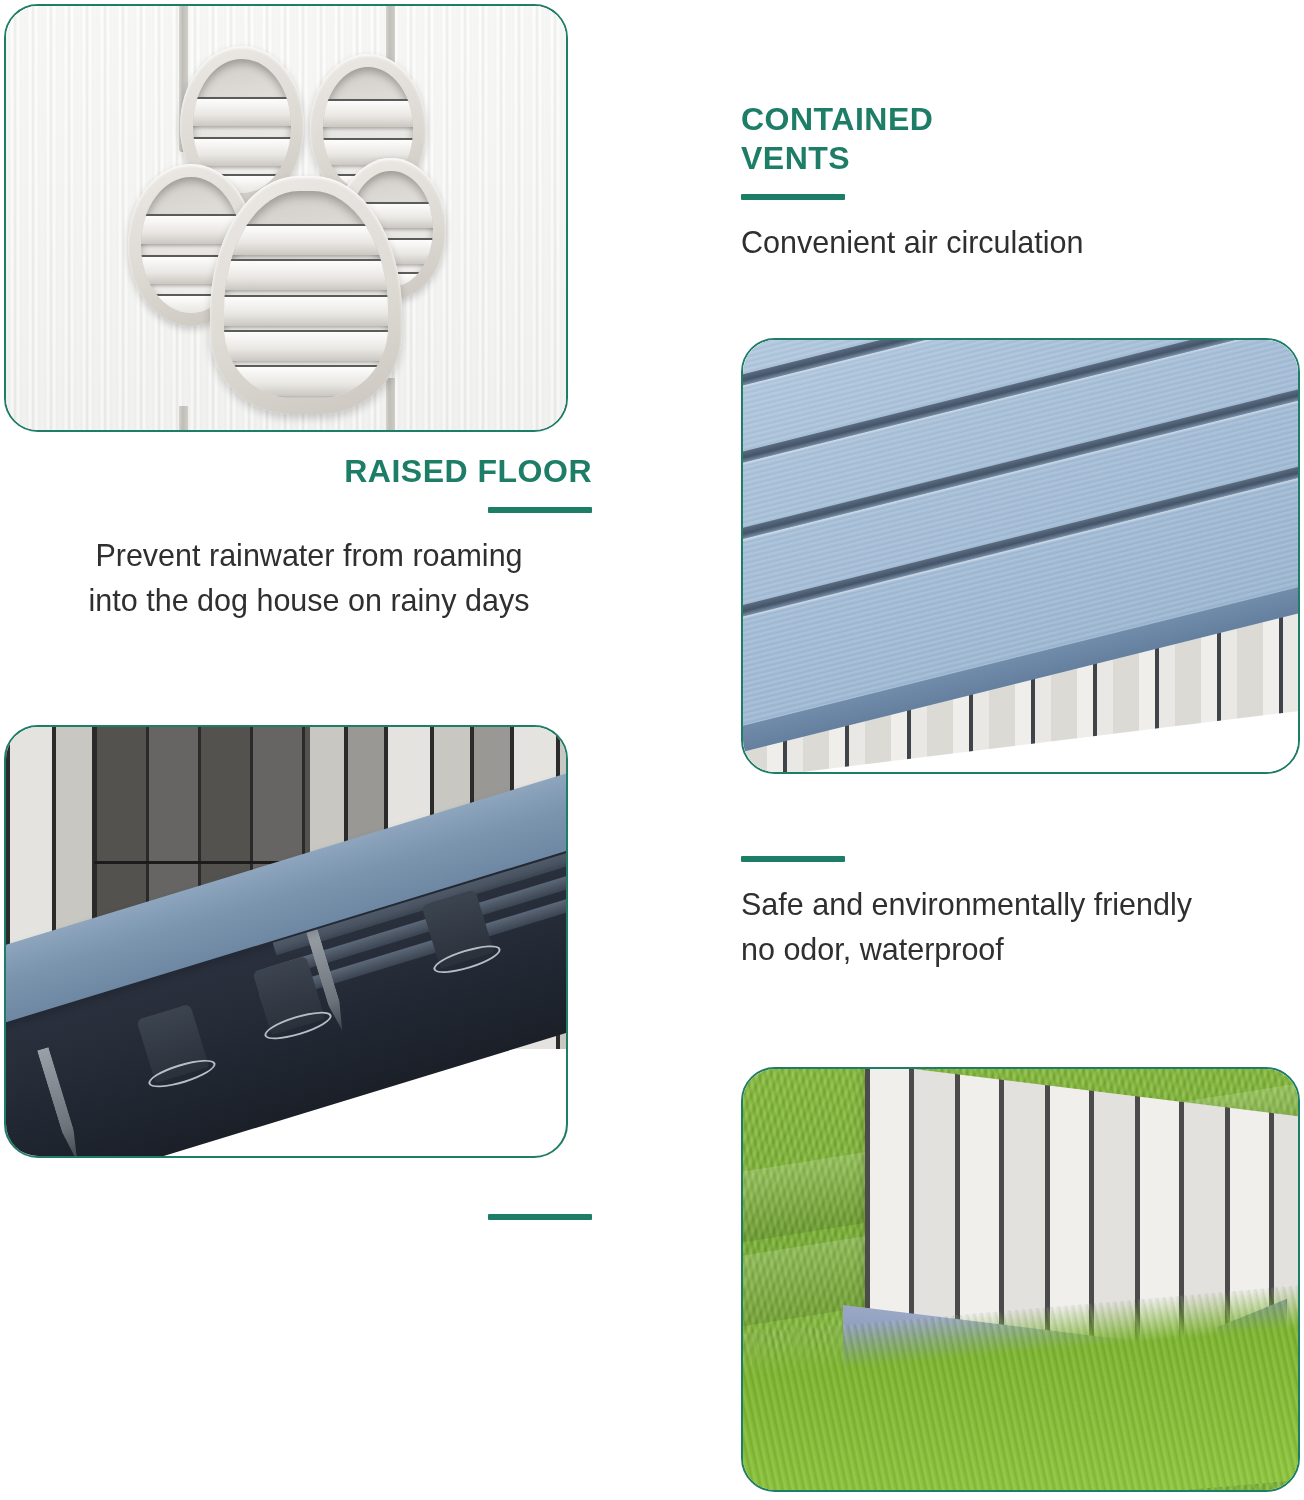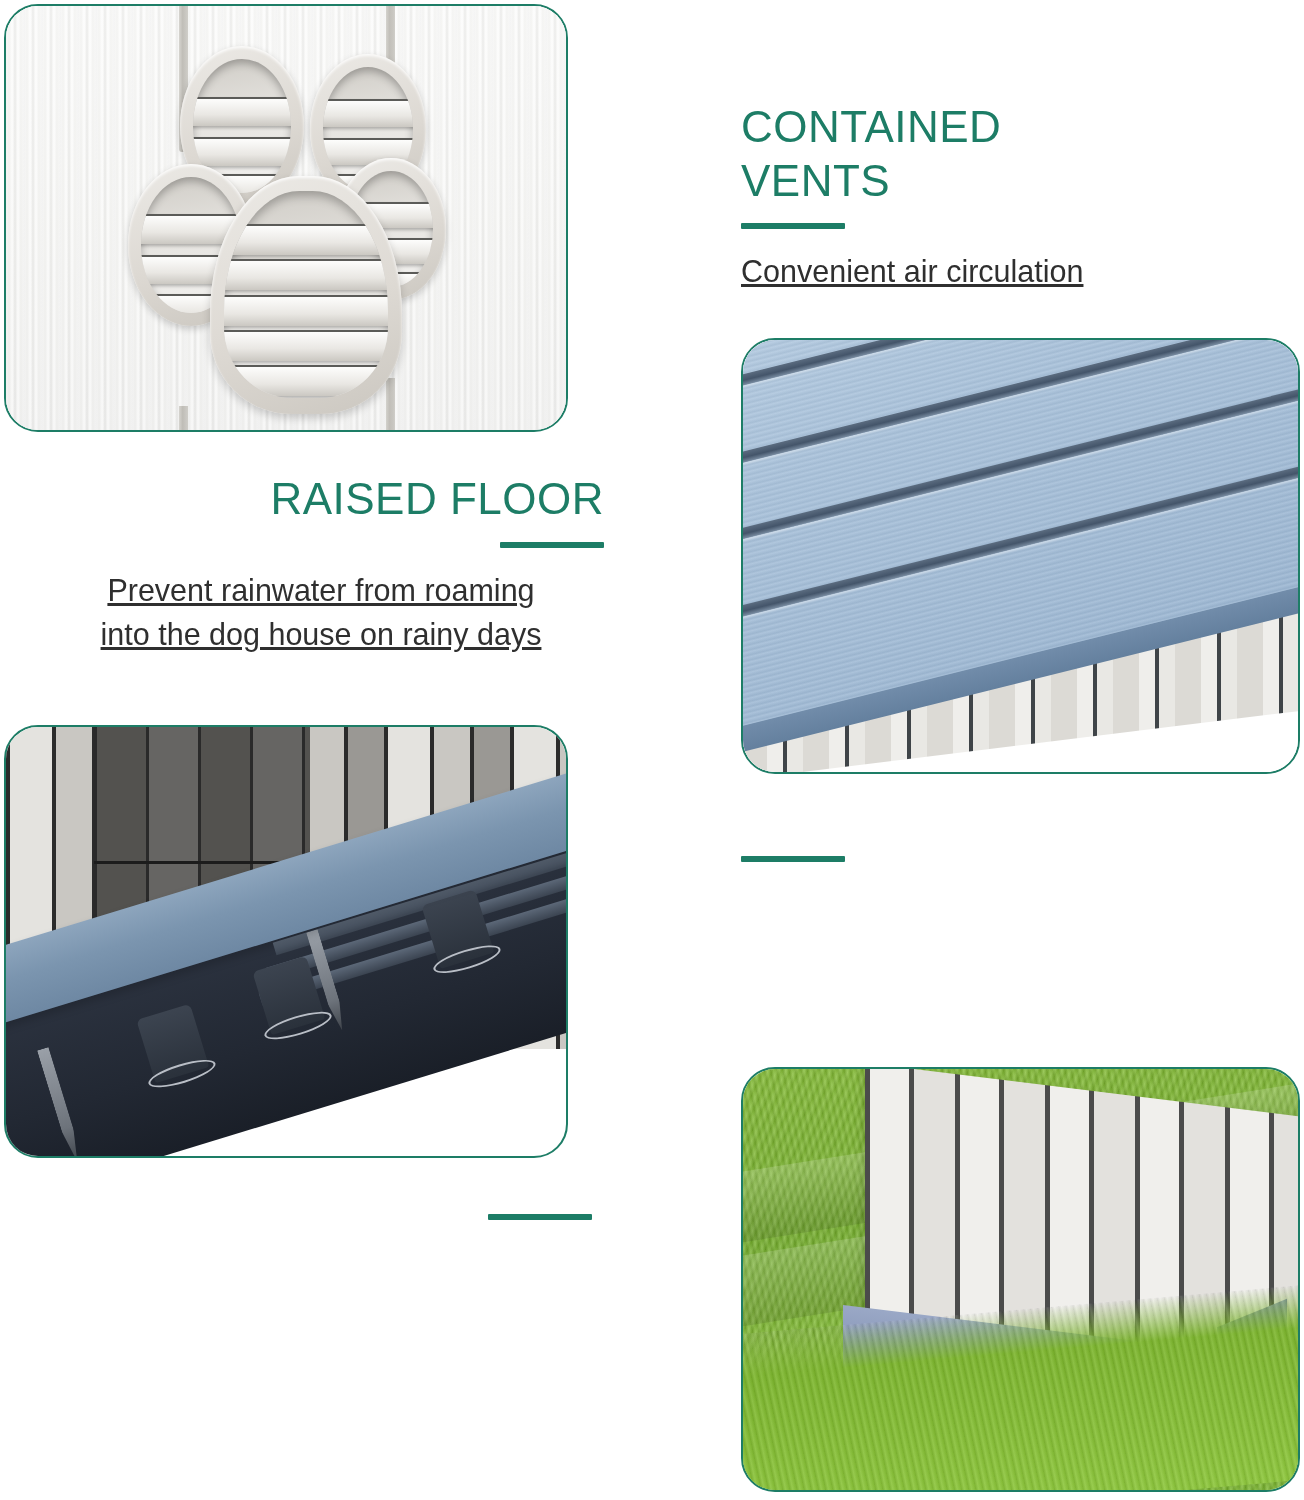--- a/index.html
+++ b/index.html
@@ -19,37 +19,36 @@
     border-radius: 34px;
     overflow: hidden;
     background: #fff;
   }
   .panel-inner { position: absolute; inset: 0; overflow: hidden; }
 
   
   .txtblock { position: absolute; }
   .heading {
     color: #1d7d66;
-    font-weight: normal;
-    font-size: 44px;
+    font-weight: bold;
+    font-size: 32px;
     letter-spacing: 0.5px;
     line-height: 1.22;
     text-transform: uppercase;
     white-space: pre-line;
   }
   .rule {
     width: 104px; height: 6px; background: #1d7d66;
     margin-top: 16px; margin-bottom: 20px; border-radius: 1px;
   }
   .body {
     color: #2f2f2f;
     font-size: 30.5px;
     line-height: 1.46;
     white-space: pre-line;
-    text-decoration: underline;
   }
   .align-right { text-align: right; }
   .align-right .rule { margin-left: auto; }
   .align-center-body { text-align: center; }
   .align-left { text-align: left; }
 
   
   #panel-vents { left: 4px; top: 4px; width: 564px; height: 428px; }
   .siding-white {
     position: absolute; inset: 0;
@@ -249,21 +248,21 @@
     position: absolute; left: -6%; right: -6%; bottom: -14px; height: 46%;
     background:
       repeating-linear-gradient(83deg,
         rgba(0,0,0,.09) 0px, rgba(255,255,255,.11) 3px, rgba(0,0,0,.06) 7px),
       linear-gradient(180deg, rgba(124,182,44,.0) 0%, #7cb62c 22%, #8dc73b 100%);
     transform: rotate(-5deg);
   }
 
   
   #txt-vents  { left: 741px; top: 100px;  width: 548px; }
-  #txt-floor  { left: 38px;  top: 452px;  width: 566px; margin-top: 20px; }
+  #txt-floor  { left: 26px;  top: 452px;  width: 566px; }
   #txt-pp     { left: 741px; top: 840px;  width: 548px; }
   #txt-nails  { left: 26px;  top: 1198px; width: 566px; }
 </style>
 </head>
 <body>
 
 <div class="sheet">
 
   <div class="panel" id="panel-vents">
     <div class="panel-inner">
@@ -338,20 +337,22 @@
         <div class="groove" style="top:27%"></div>
         <div class="groove" style="top:43%"></div>
         <div class="groove" style="top:59%"></div>
         <div class="groove" style="top:75%"></div>
       </div>
     </div>
   </div>
 
   <div class="txtblock align-left" id="txt-pp">
     <div class="rule"></div>
+    <div class="body">Safe and environmentally friendly
+no odor, waterproof</div>
   </div>
 
   <div class="panel" id="panel-nails">
     <div class="panel-inner">
       <div class="nails-wall"></div>
       <div class="nails-dark-door"></div>
 
       <div class="nails-under">
         <div class="louver-u" style="top:18px;left:52%;width:48%"></div>
         <div class="louver-u" style="top:40px;left:50%;width:50%"></div>

